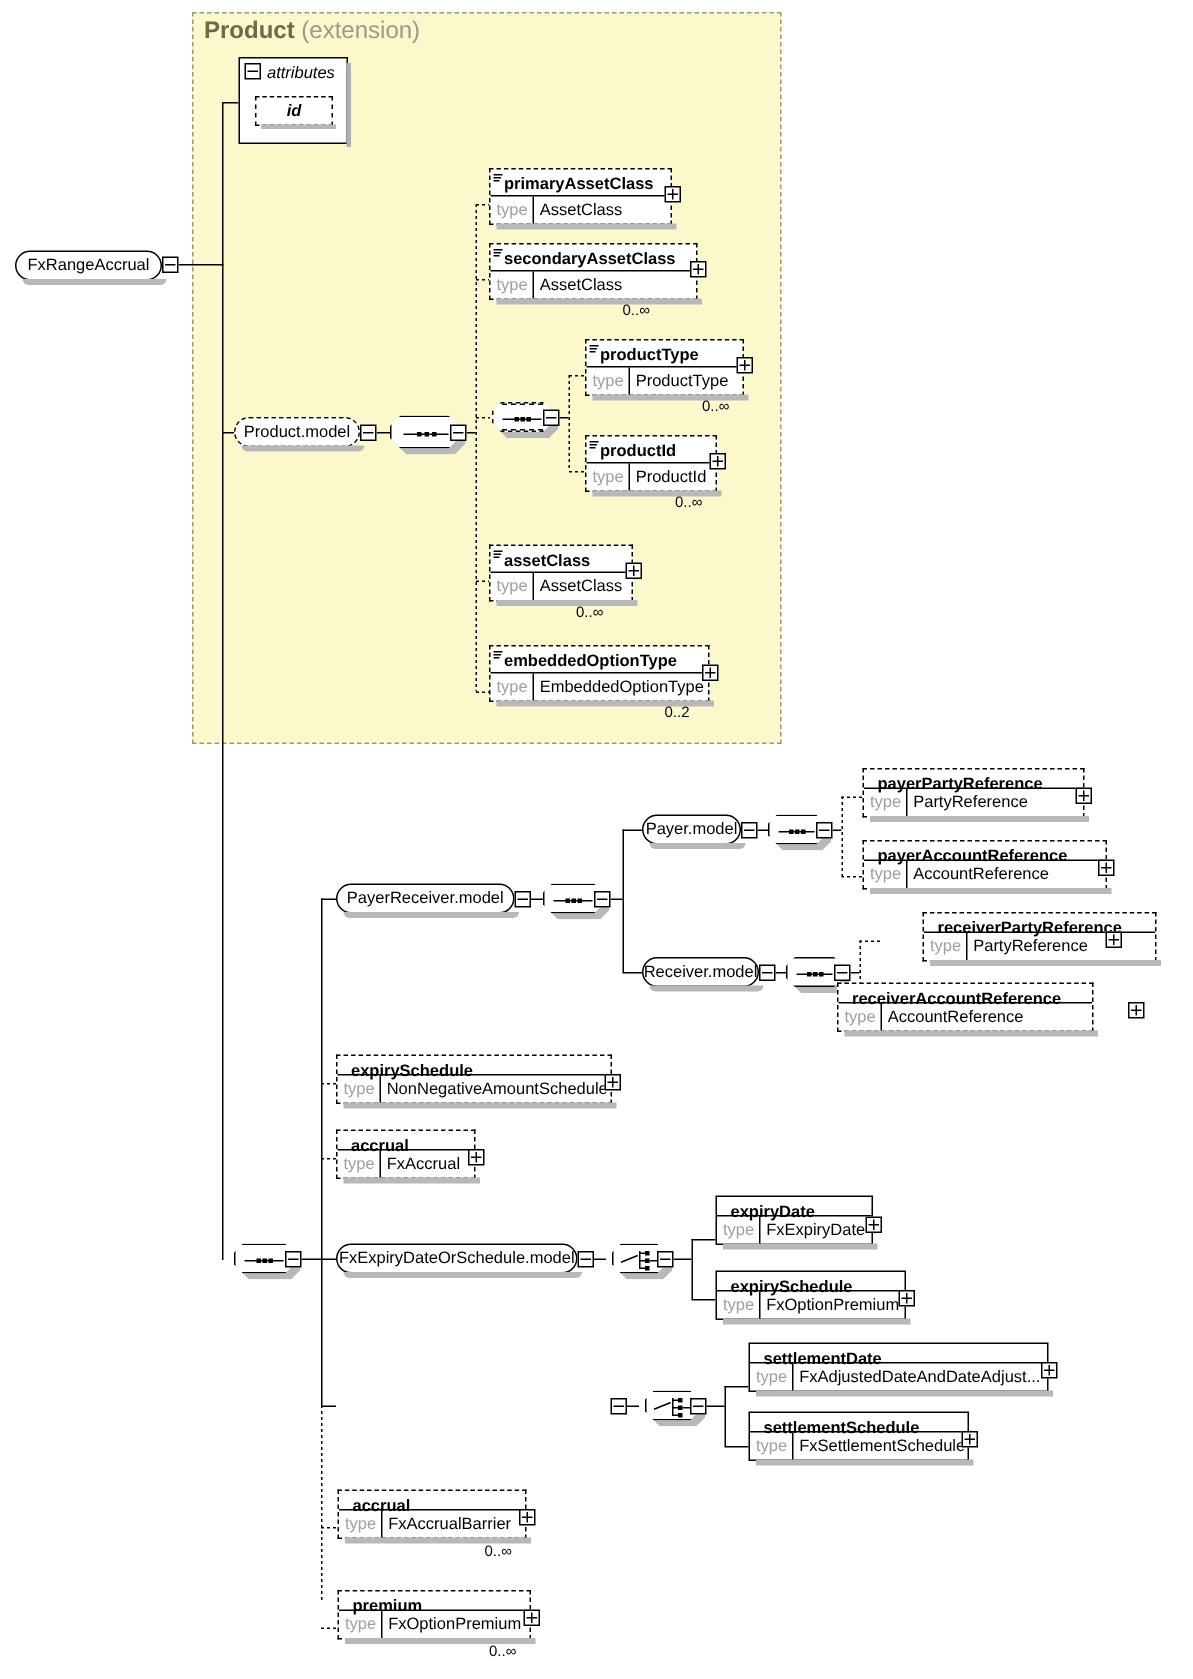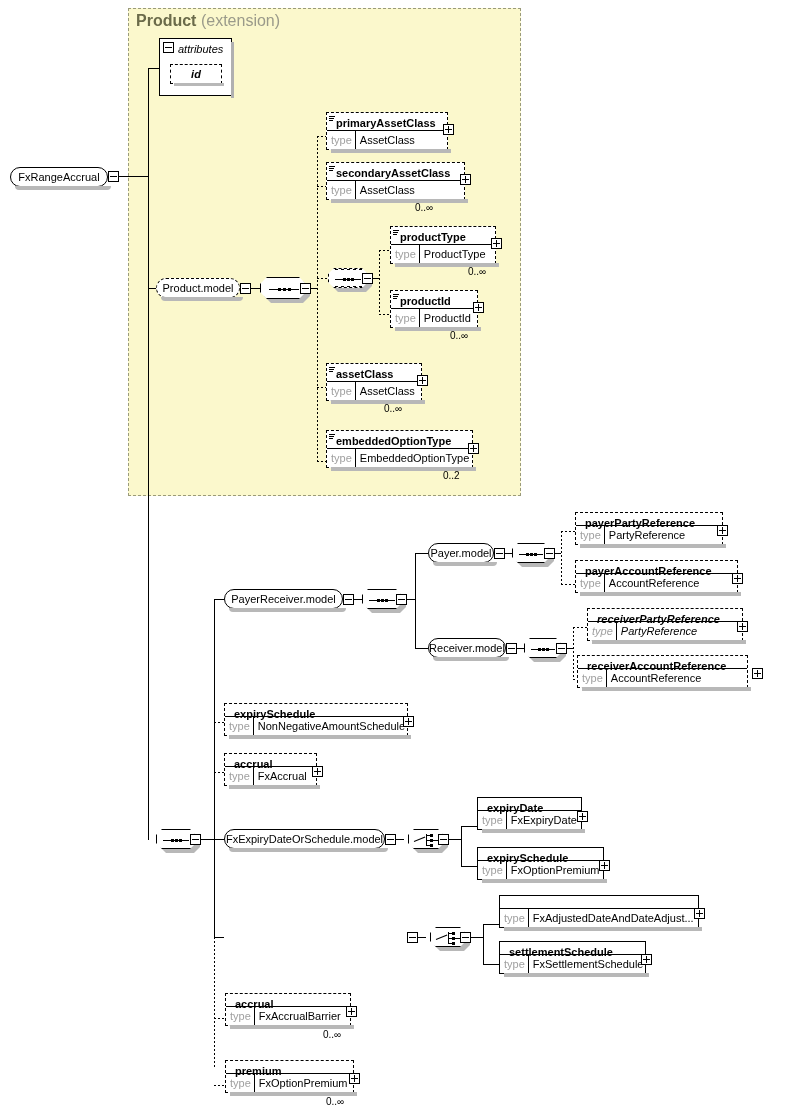--- a/index.html
+++ b/index.html
@@ -471,33 +471,33 @@
         <span class="d" style="left:7px;"></span>
         <span class="d" style="left:11px;"></span>
         <span class="d" style="left:15px;"></span>
     </div>
   </div>
   <div class="tog" style="left:556px;top:643px;"></div>
   <div class="ln h" style="left:567px;top:648px;width:6px;"></div>
   <div class="dln v" style="left:573px;top:627px;height:52px;"></div>
 
   <div class="dln h" style="left:573px;top:627px;width:14px;"></div>
-  <div class="el opt" style="left:587px;top:608px;width:156px;height:33px;font-style:italic;">
+  <div class="el opt" style="left:615px;top:608px;width:156px;height:33px;">
     <span class="shadow"></span>
     <span class="nm">receiverPartyReference</span>
     <span class="typerow">
       <span class="tk">type</span>
       <span class="sep"></span>
       <span class="tv">PartyReference</span>
     </span>
   </div>
   <div class="tog plus" style="left:737px;top:621px;"></div>
 
   <div class="dln h" style="left:573px;top:679px;width:14px;"></div>
-  <div class="el opt" style="left:577px;top:655px;width:171px;height:33px;">
+  <div class="el opt" style="left:558px;top:655px;width:171px;height:33px;">
     <span class="shadow"></span>
     <span class="nm">receiverAccountReference</span>
     <span class="typerow">
       <span class="tk">type</span>
       <span class="sep"></span>
       <span class="tv">AccountReference</span>
     </span>
   </div>
   <div class="tog plus" style="left:752px;top:668px;"></div>
 
@@ -593,20 +593,21 @@
       <span class="arm" style="left:19px;top:7px;width:6px;"></span>
     </div>
   </div>
   <div class="tog" style="left:460px;top:932px;"></div>
   <div class="ln h" style="left:471px;top:937px;width:12px;"></div>
   <div class="ln v" style="left:483px;top:924px;height:40px;"></div>
 
   <div class="ln h" style="left:483px;top:924px;width:16px;"></div>
   <div class="el" style="left:499px;top:895px;width:200px;height:33px;">
     <span class="shadow"></span>
+    <span class="nm">settlementDate</span>
     <span class="typerow">
       <span class="tk">type</span>
       <span class="sep"></span>
       <span class="tv">FxAdjustedDateAndDateAdjust...</span>
     </span>
   </div>
   <div class="tog plus" style="left:694px;top:908px;"></div>
 
   <div class="ln h" style="left:483px;top:964px;width:16px;"></div>
   <div class="el" style="left:499px;top:941px;width:147px;height:33px;">

